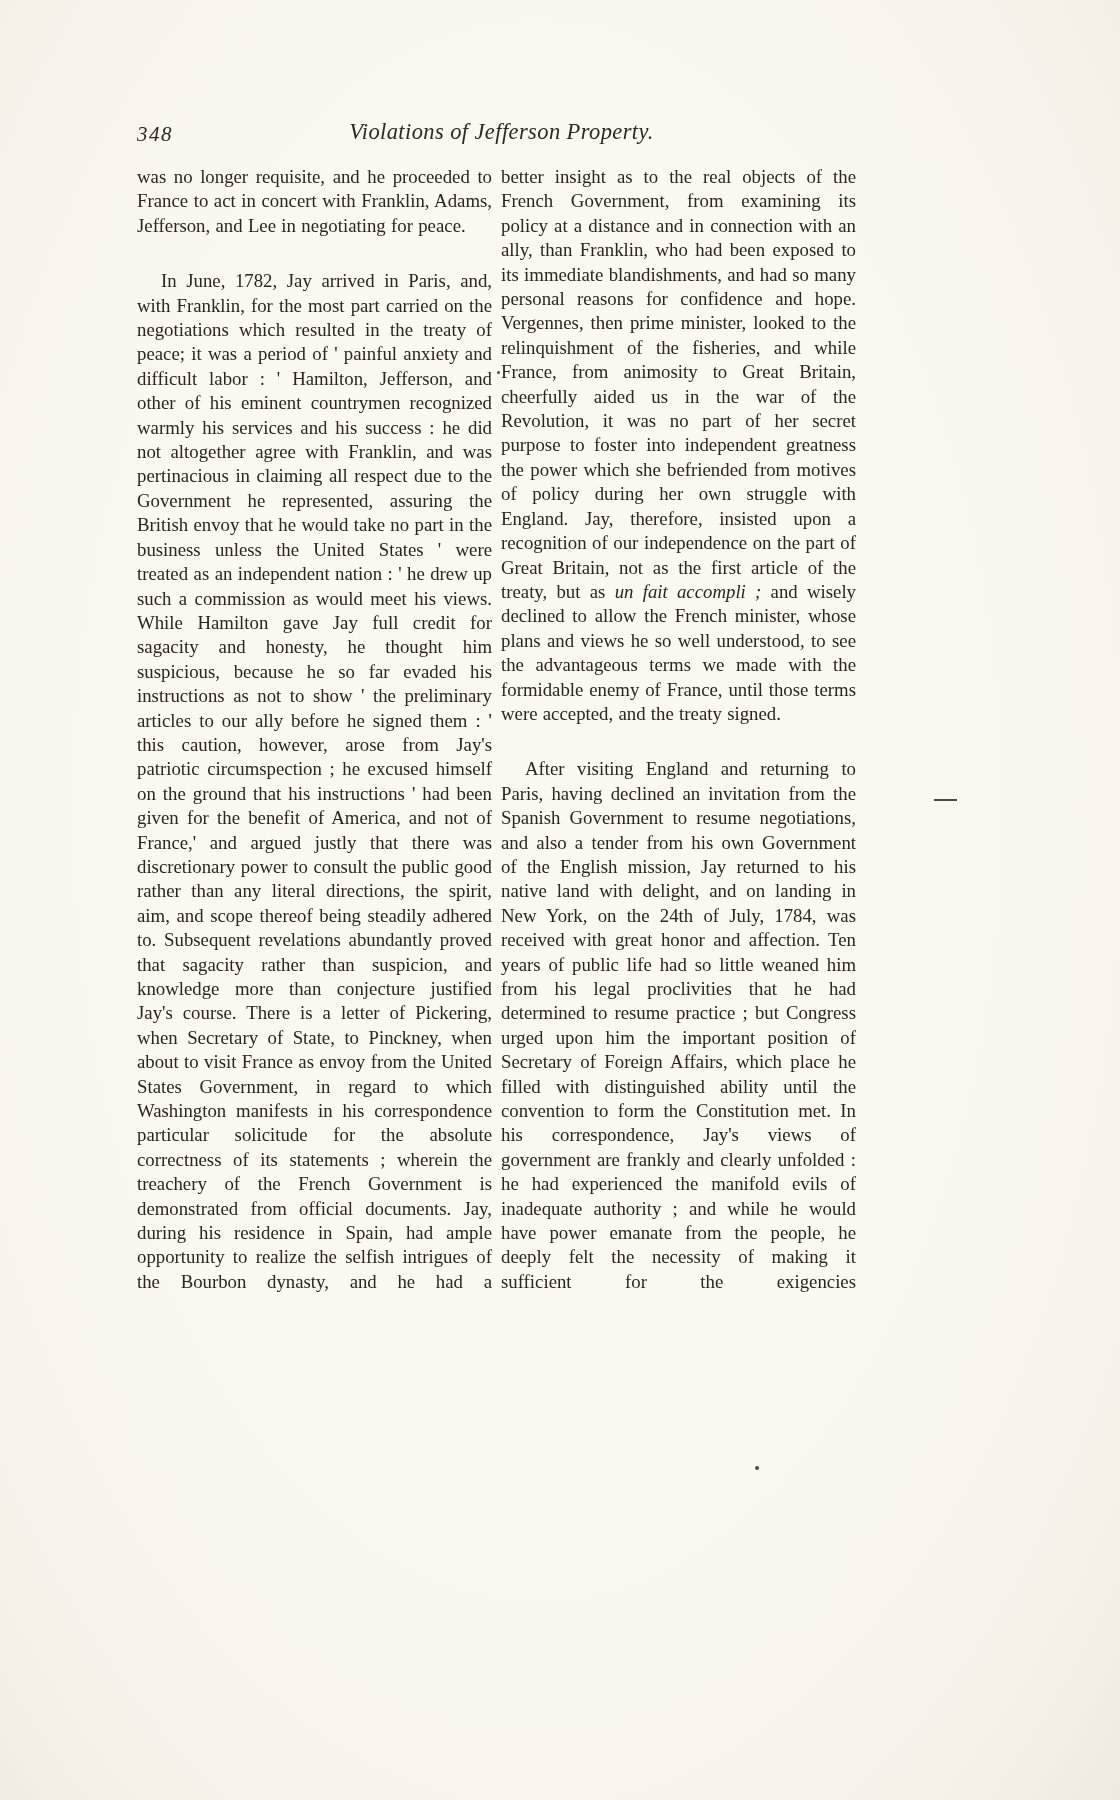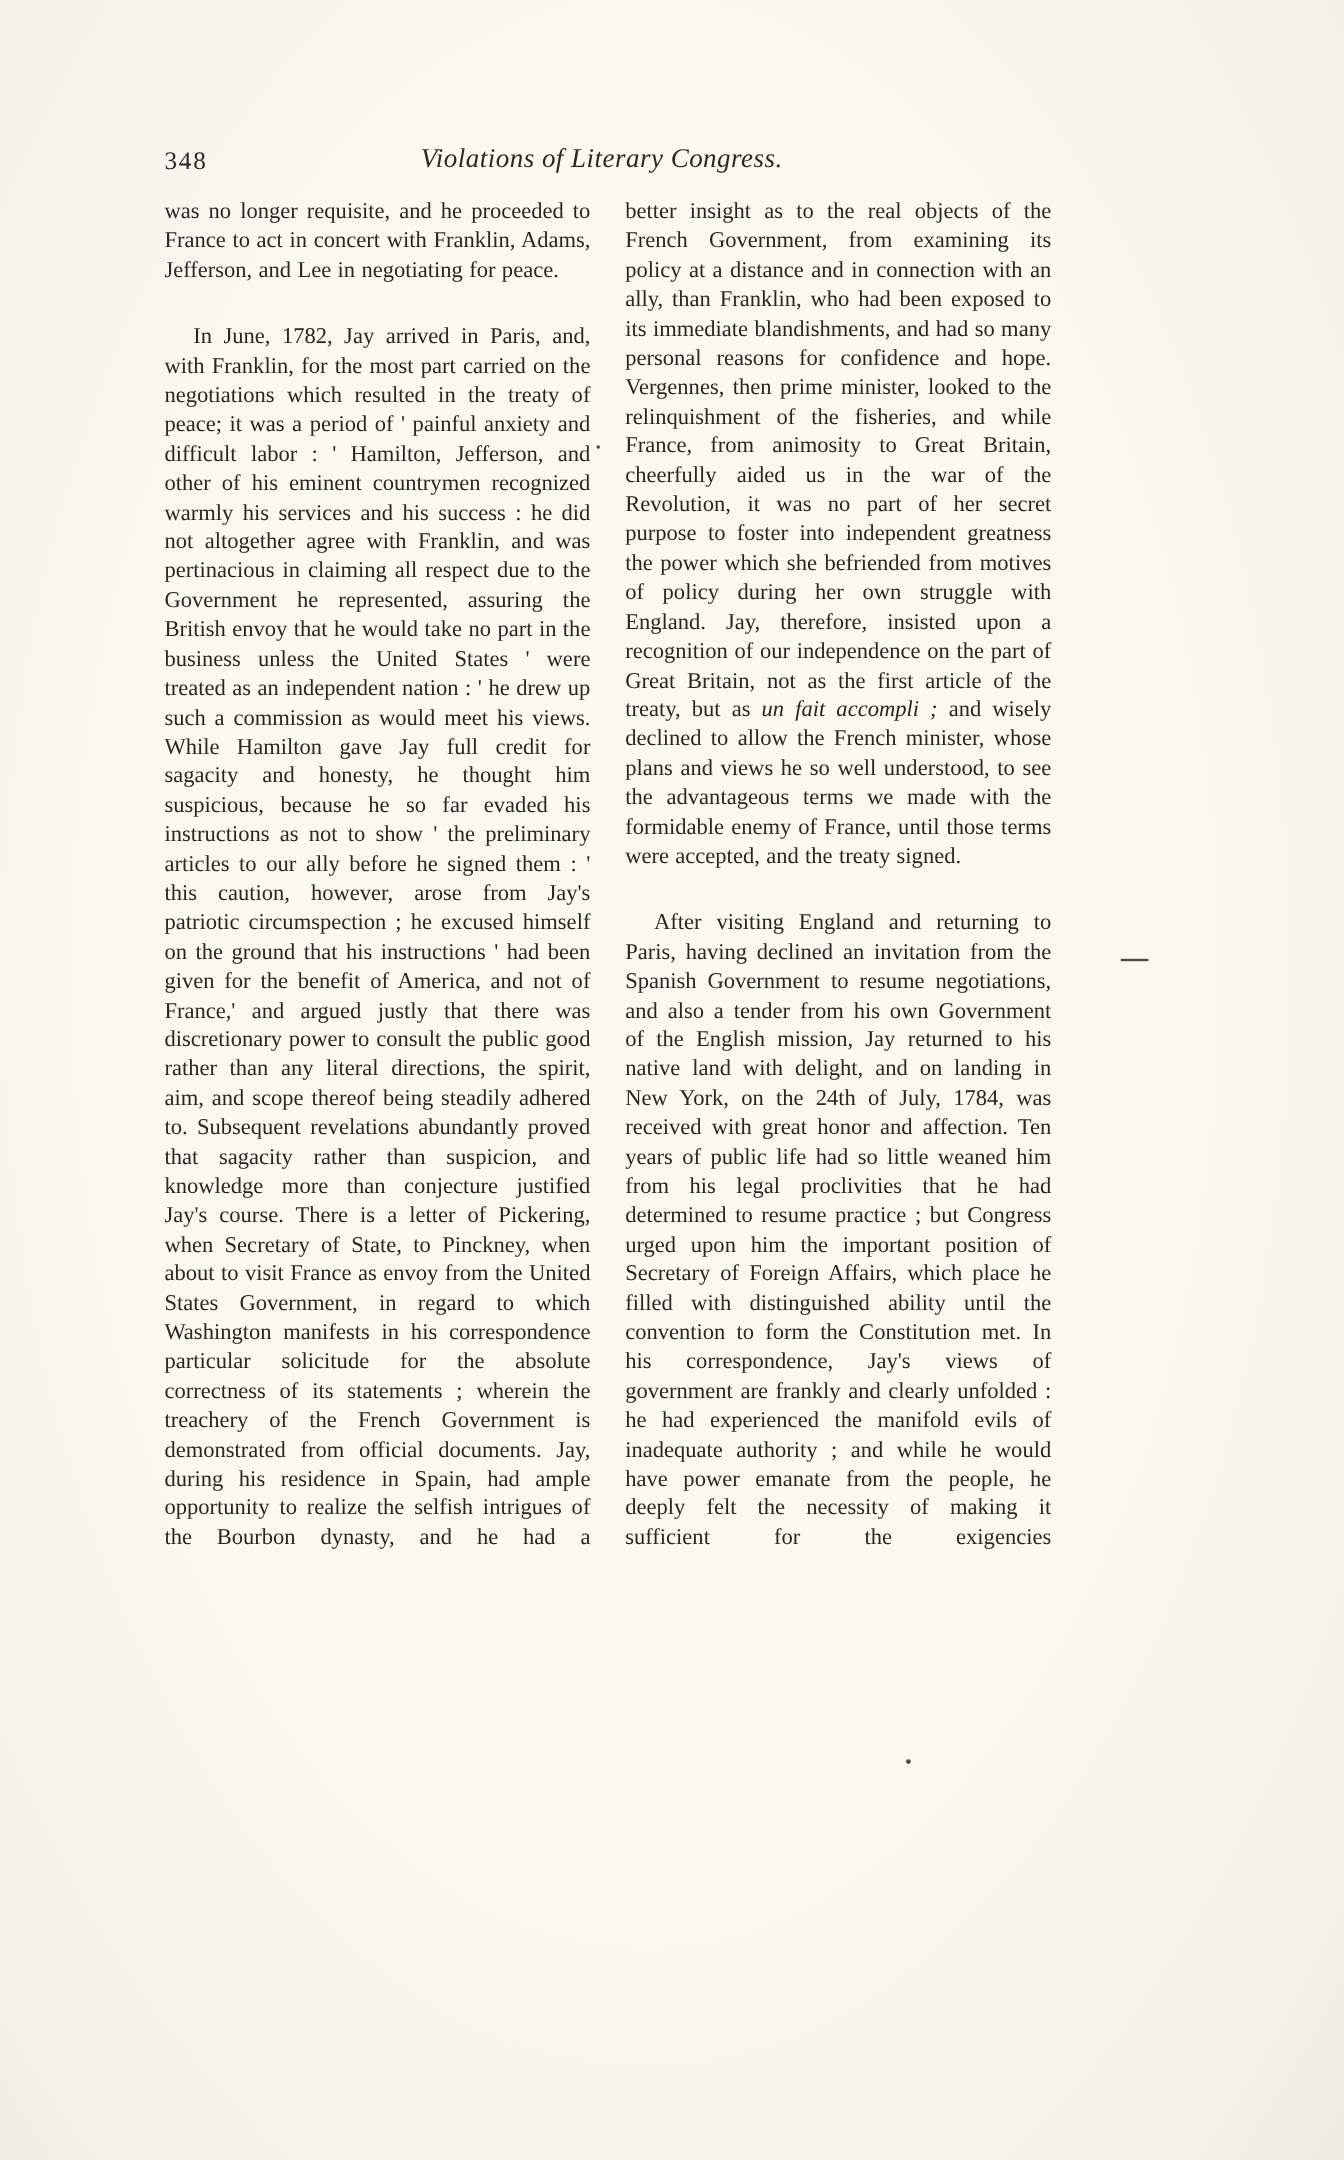--- a/index.html
+++ b/index.html
@@ -22,40 +22,41 @@
     width: 729px;
     height: 34px;
   }
   .page-number {
     position: absolute;
     left: 0;
     top: 3px;
     font-size: 21px;
     letter-spacing: 1.5px;
     color: #2c2822;
+    font-style: italic;
   }
   .running-title {
     position: absolute;
     left: 0;
     right: 0;
     top: 0;
     text-align: center;
     font-style: italic;
     font-size: 22.5px;
     letter-spacing: 0.4px;
     color: #2c2822;
   }
 
   .columns {
     position: absolute;
     top: 165px;
     left: 137px;
     width: 729px;
     display: flex;
-    gap: 29px;
+    gap: 9px;
   }
   .column {
     width: 355px;
     flex: 0 0 355px;
     font-size: 18.8px;
     line-height: 24.4px;
     text-align: justify;
     word-spacing: 0.6px;
     color: #2a261f;
   }
@@ -69,21 +70,21 @@
   .artifact.dot { left: 755px; top: 1466px; width: 4px; height: 4px; border-radius: 50%; }
   .artifact.dot2 { left: 497px; top: 371px; width: 3px; height: 3px; border-radius: 50%; }
 </style>
 </head>
 <body>
 
 <div class="sheet">
 
   <div class="header">
     <span class="page-number">348</span>
-    <span class="running-title">Violations of Literary Congress.</span>
+    <span class="running-title">Violations of Jefferson Property.</span>
   </div>
 
   <div class="columns">
     <div class="column" id="col-left">
         <p><span>was no longer requisite, and he proceeded to France to act in concert with Franklin, Adams, Jefferson, and Lee in negotiating for peace.</span></p>
         <p class="indent justify-last"><span>In June, 1782, Jay arrived in Paris, and, with Franklin, for the most part carried on the negotiations which resulted in the treaty of peace; it was a period of ' painful anxiety and difficult labor : ' Hamilton, Jefferson, and other of his eminent countrymen recognized warmly his services and his success : he did not altogether agree with Franklin, and was pertinacious in claiming all respect due to the Government he represented, assuring the British envoy that he would take no part in the business unless the United States ' were treated as an independent nation : ' he drew up such a commission as would meet his views.  While Hamilton gave Jay full credit for sagacity and honesty, he thought him suspicious, because he so far evaded his instructions as not to show ' the preliminary articles to our ally before he signed them : ' this caution, however, arose from Jay's patriotic circumspection ; he excused himself on the ground that his instructions ' had been given for the benefit of America, and not of France,' and argued justly that there was discretionary power to consult the public good rather than any literal directions, the spirit, aim, and scope thereof being steadily adhered to.  Subsequent revelations abundantly proved that sagacity rather than suspicion, and knowledge more than conjecture justified Jay's course. There is a letter of Pickering, when Secretary of State, to Pinckney, when about to visit France as envoy from the United States Government, in regard to which Washington manifests in his correspondence particular solicitude for the absolute correctness of its statements ; wherein the treachery of the French Government is demonstrated from official documents.  Jay, during his residence in Spain, had ample opportunity to realize the selfish intrigues of the Bourbon dynasty, and he had a</span></p>
       </div>
     <div class="column" id="col-right">
         <p><span>better insight as to the real objects of the French Government, from examining its policy at a distance and in connection with an ally, than Franklin, who had been exposed to its immediate blandishments, and had so many personal reasons for confidence and hope. Vergennes, then prime minister, looked to the relinquishment of the fisheries, and while France, from animosity to Great Britain, cheerfully aided us in the war of the Revolution, it was no part of her secret purpose to foster into independent greatness the power which she befriended from motives of policy during her own struggle with England. Jay, therefore, insisted upon a recognition of our independence on the part of Great Britain, not as the first article of the treaty, but as </span><span class="italic">un fait accompli ;</span><span> and wisely declined to allow the French minister, whose plans and views he so well understood, to see the advantageous terms we made with the formidable enemy of France, until those terms were accepted, and the treaty signed.</span></p>
         <p class="indent justify-last"><span>After visiting England and returning to Paris, having declined an invitation from the Spanish Government to resume negotiations, and also a tender from his own Government of the English mission, Jay returned to his native land with delight, and on landing in New York, on the 24th of July, 1784, was received with great honor and affection.  Ten years of public life had so little weaned him from his legal proclivities that he had determined to resume practice ; but Congress urged upon him the important position of Secretary of Foreign Affairs, which place he filled with distinguished ability until the convention to form the Constitution met.  In his correspondence, Jay's views of government are frankly and clearly unfolded : he had experienced the manifold evils of inadequate authority ; and while he would have power emanate from the people, he deeply felt the necessity of making it sufficient for the exigencies</span></p>

